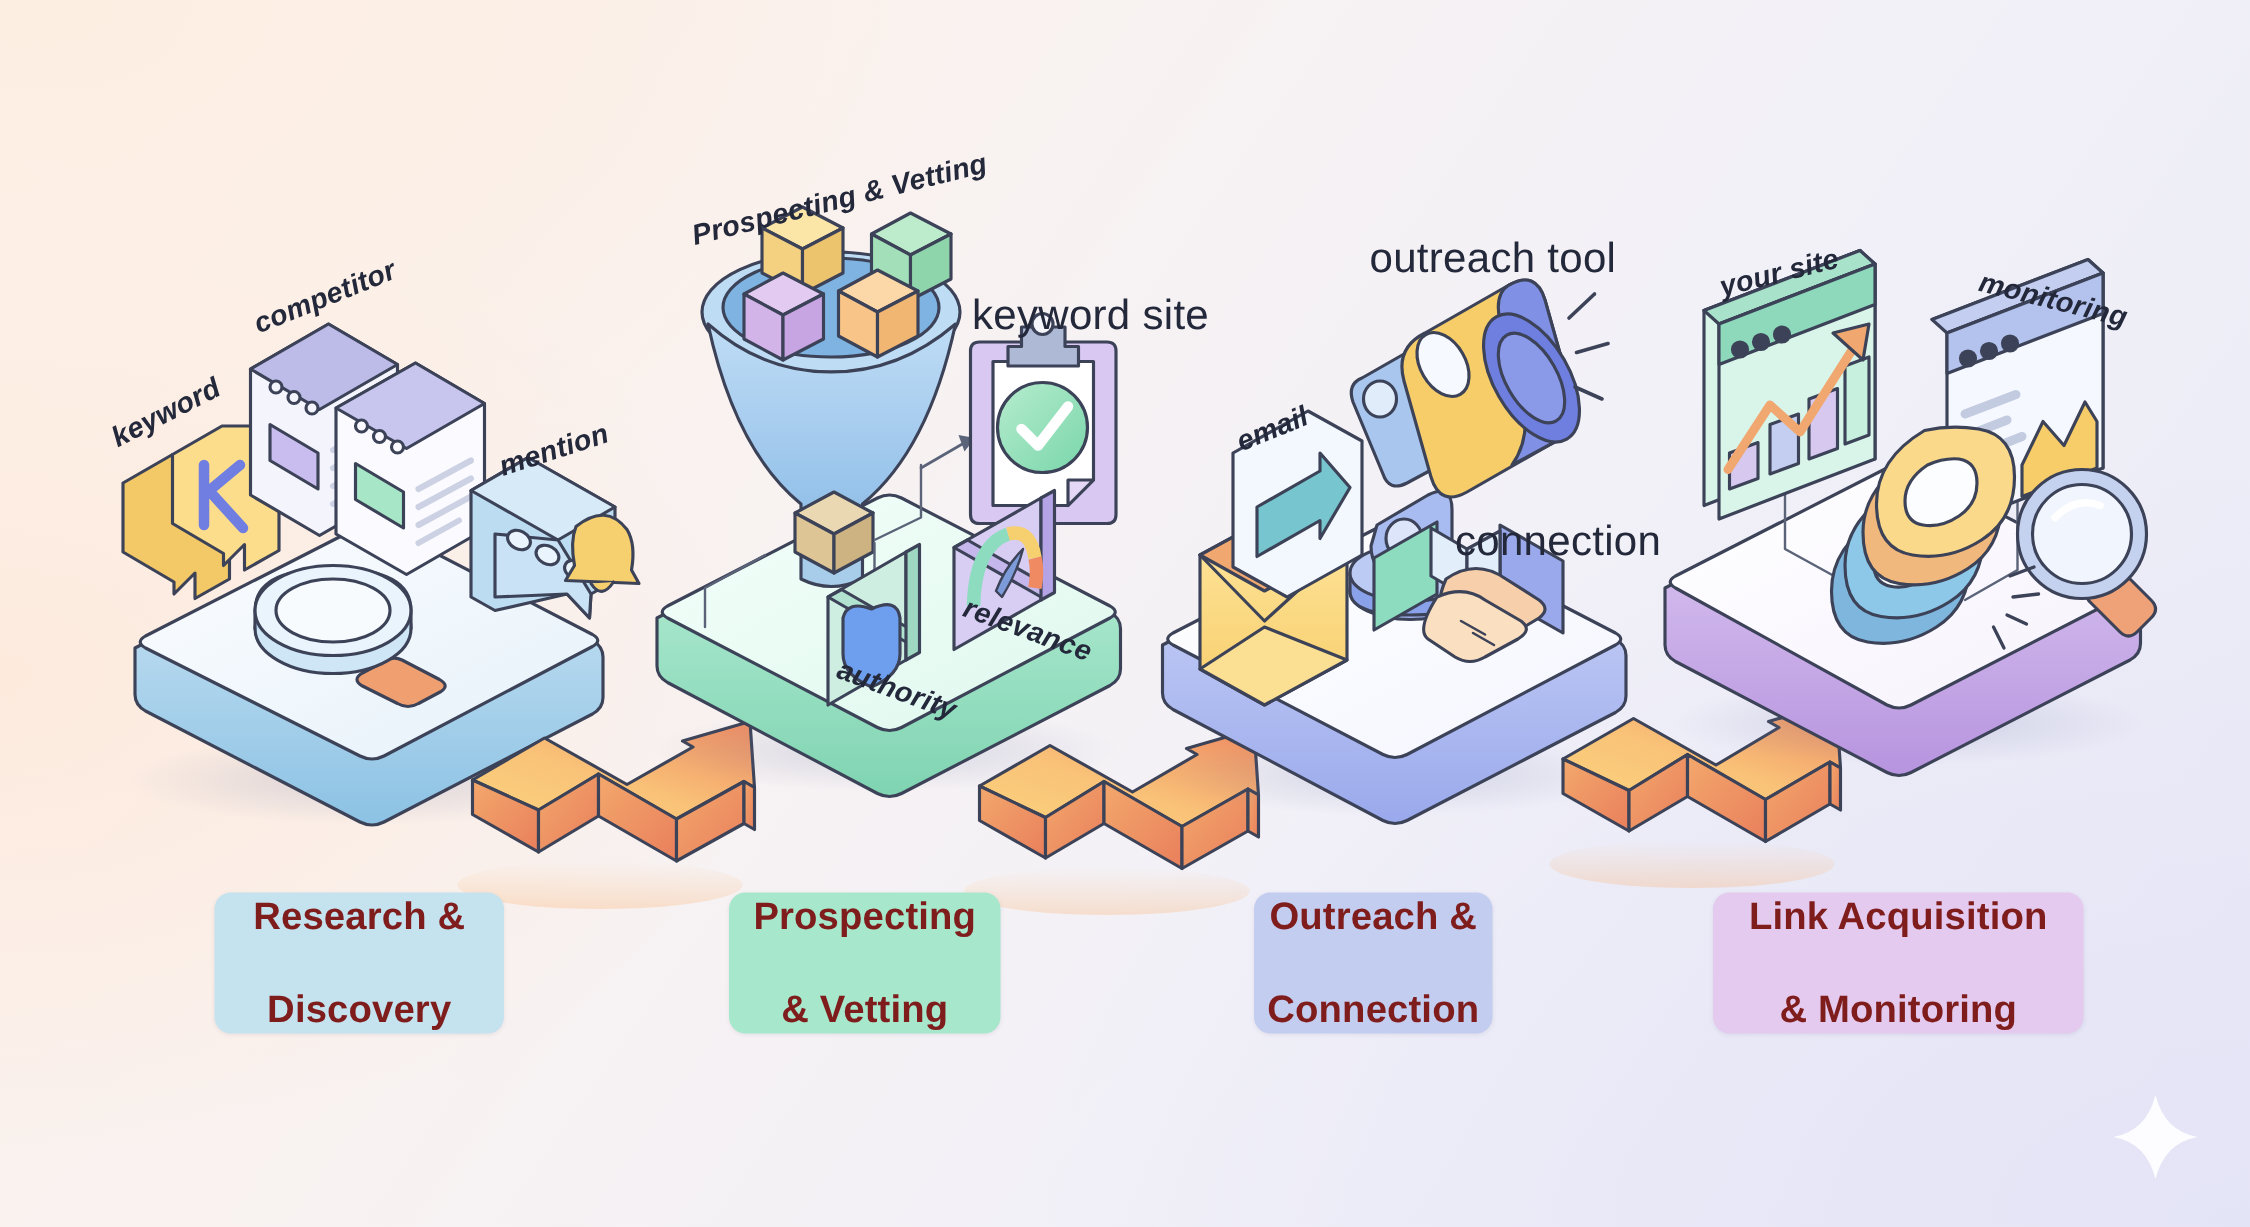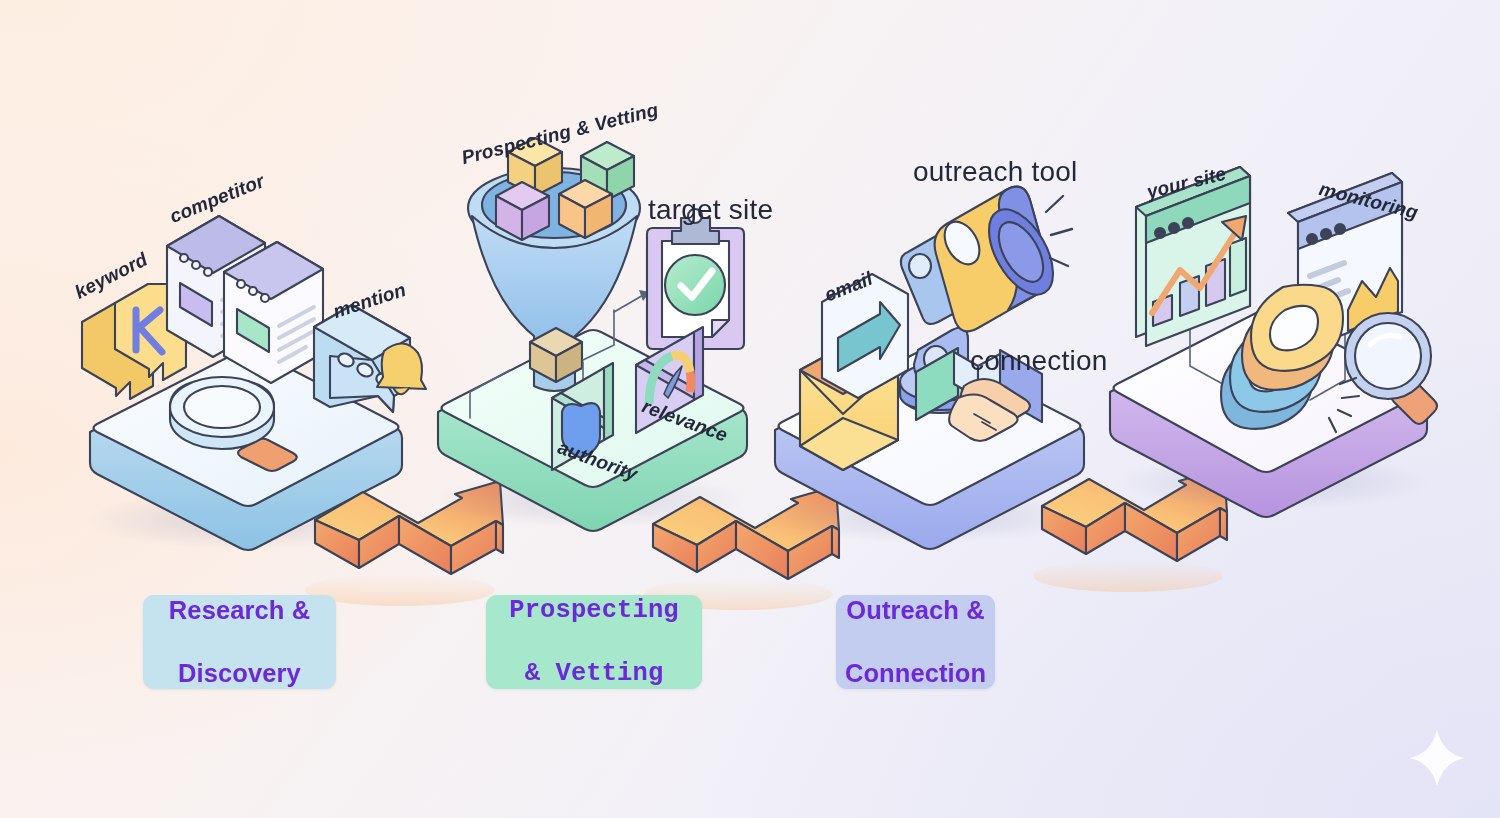--- a/index.html
+++ b/index.html
@@ -12,23 +12,23 @@
       radial-gradient(ellipse 80% 90% at 100% 100%, #e4e4f7 0%, rgba(228,228,247,0) 70%),
       linear-gradient(125deg, #fdf1e8 0%, #f9f2f0 32%, #f2f1f8 62%, #e9e9f6 100%);
     position:relative;
   }
   #stage { position:absolute; inset:0; }
   svg.layer { position:absolute; left:0; top:0; width:1500px; height:818px; overflow:visible; }
 
   
   .chip {
     position:absolute; border-radius:11px;
-    display:flex; align-items:center; justify-content:center;
+    display:flex; align-items:flex-end; justify-content:center;
     text-align:center; line-height:1.22;
-    font-size:25.5px; font-weight:700; color:#6d28d9;
+    font-size:25.5px; font-weight:700; color:#7f1d1d;
     letter-spacing:.1px;
     box-shadow:0 1px 3px rgba(80,80,120,.10);
   }
   .chip span { display:block; padding:0 6px; }
 
   
   .ann {
     position:absolute; white-space:nowrap;
     color:#23283a; font-size:19px; font-weight:500;
     letter-spacing:.2px;
@@ -422,46 +422,52 @@
   <g>
     <path d="M1437 730 Q1443 754 1465 758 Q1443 762 1437 786 Q1431 762 1409 758 Q1431 754 1437 730 Z" fill="#ffffff" opacity="0.92" stroke="none"></path>
   </g>
 </svg>
 
 <div class="ann slant up27" style="left:72px; top:265px;">keyword</div>
 <div class="ann slant up22" style="left:167px; top:188px;">competitor</div>
 <div class="ann slant up18" style="left:332px; top:290px;">mention</div>
 
 <div class="ann slant up14" style="left:459px; top:123px;">Prospecting &amp; Vetting</div>
-<div class="ann big flat" style="left:648px; top:194px;">target site</div>
+<div class="ann big flat" style="left:648px; top:194px;">keyword site</div>
 <div class="ann slant dn20" style="left:556px; top:450px;">authority</div>
 <div class="ann slant dn20" style="left:640px; top:410px;">relevance</div>
 
 <div class="ann big flat" style="left:913px; top:156px;">outreach tool</div>
 <div class="ann slant up22" style="left:824px; top:276px;">email</div>
 <div class="ann big flat" style="left:970px; top:345px;">connection</div>
 
 <div class="ann slant up14" style="left:1146px; top:172px;">your site</div>
 <div class="ann slant dn14" style="left:1318px; top:190px;">monitoring</div>
 
 <div class="chip" style="left:143px; top:595px; width:193px; height:94px; background:#c5e2ef;">
   <span>
     <span>Research &amp;</span><br>
     <span>Discovery</span>
   </span>
 </div>
 
-<div class="chip" style="left:486px; top:595px; width:216px; height:94px; background:#a7e8cc;font-family:Liberation Mono, monospace;">
+<div class="chip" style="left:486px; top:595px; width:181px; height:94px; background:#a7e8cc;">
   <span>
     <span>Prospecting</span><br>
     <span>&amp; Vetting</span>
   </span>
 </div>
 
 <div class="chip" style="left:836px; top:595px; width:159px; height:94px; background:#c3cdf0;">
   <span>
     <span>Outreach &amp;</span><br>
     <span>Connection</span>
   </span>
 </div>
 
-
+<div class="chip" style="left:1142px; top:595px; width:247px; height:94px; background:#e3caee;">
+  <span>
+    <span>Link Acquisition</span><br>
+    <span>&amp; Monitoring</span>
+  </span>
 </div>
 
+</div>
+
 </body></html>

